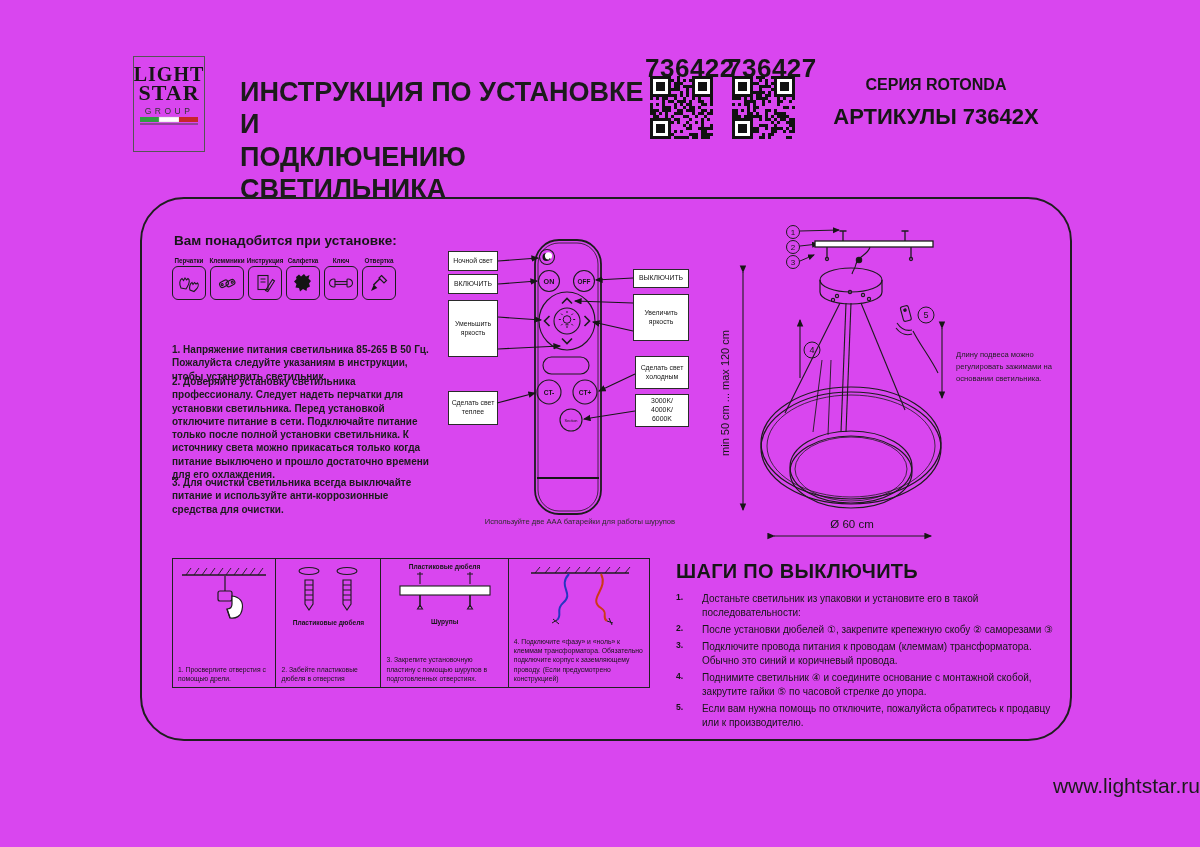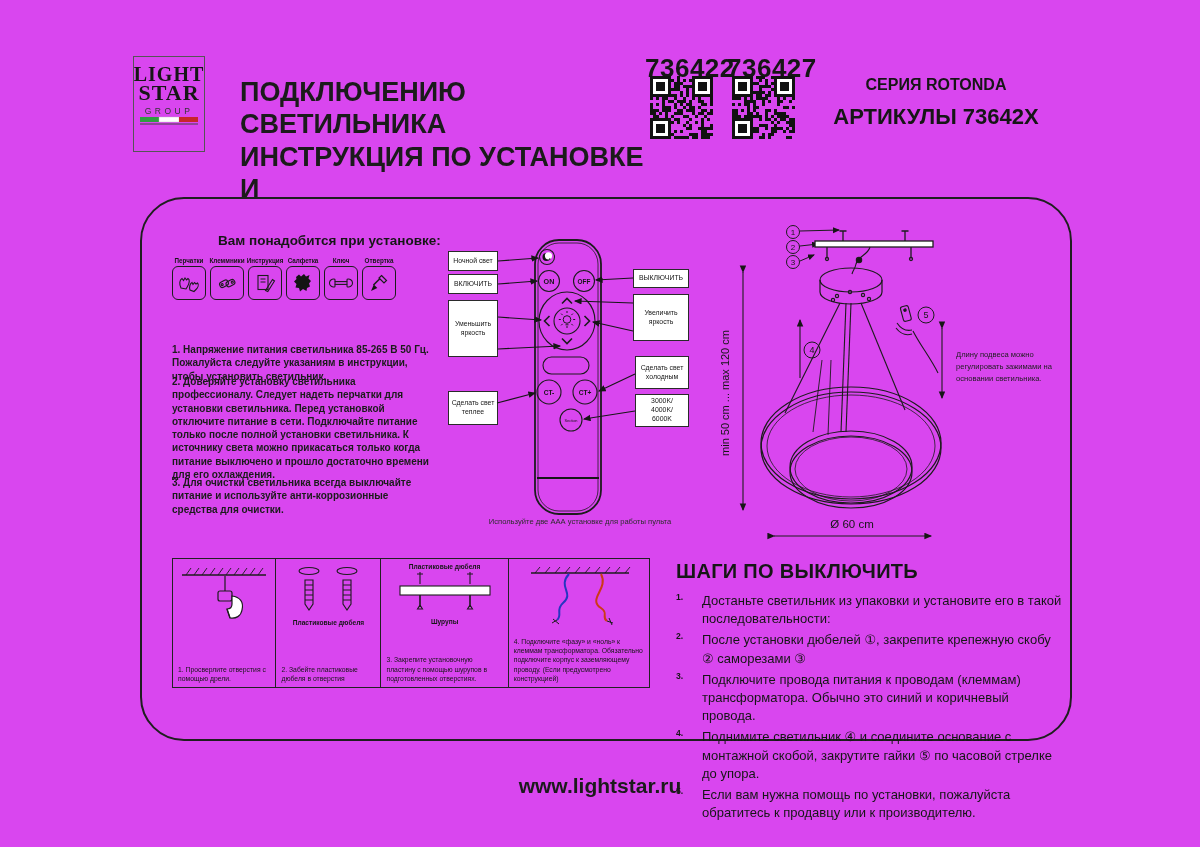--- a/index.html
+++ b/index.html
@@ -17,21 +17,21 @@
   .page-title{position:absolute;left:240px;top:76px;width:420px;font-size:27px;font-weight:bold;line-height:1.2;color:#1b1b1b;}
   .qr-num{position:absolute;top:53px;font-size:26px;font-weight:bold;letter-spacing:.5px;}
   .qr{position:absolute;top:76px;width:66px;height:66px;}
   .series{position:absolute;left:830px;top:76px;width:212px;text-align:center;font-size:16px;font-weight:bold;}
   .articles{position:absolute;left:815px;top:104px;width:242px;text-align:center;font-size:22px;font-weight:bold;}
 
   
   .main-panel{position:absolute;left:140px;top:197px;width:928px;height:540px;border:2.5px solid #1f1f1f;border-radius:44px;}
 
   
-  .tools-heading{position:absolute;left:174px;top:233px;font-size:13.5px;font-weight:bold;margin-left:44px;}
+  .tools-heading{position:absolute;left:174px;top:233px;font-size:13.5px;font-weight:bold;}
   .tools-row{position:absolute;left:172px;top:257px;display:flex;gap:4px;}
   .tool{width:34px;display:flex;flex-direction:column;align-items:center;}
   .tool-label{font-size:6.3px;font-weight:bold;margin-bottom:2px;white-space:nowrap;}
   .tool-box{width:32px;height:32px;border:1.6px solid #1c1c1c;border-radius:6px;display:flex;align-items:center;justify-content:center;}
 
   .warning{position:absolute;left:172px;width:264px;font-size:10px;font-weight:bold;line-height:1.33;color:#1b1b1b;}
 
   
   .callout{position:absolute;border:1.1px solid #2a2a2a;display:flex;flex-direction:column;align-items:center;justify-content:center;
            text-align:center;font-size:6.9px;line-height:1.3;padding:1px;box-sizing:border-box;background:#fff;}
@@ -44,23 +44,23 @@
   .ipanel{position:relative;box-sizing:border-box;padding:4px 5px;display:flex;flex-direction:column;align-items:center;}
   .ipanel + .ipanel{border-left:1.4px solid #222;}
   .ipanel-caption{font-size:6.8px;line-height:1.35;margin-top:auto;align-self:flex-start;}
   .ipanel-label{font-size:6.6px;font-weight:bold;text-align:center;}
 
   
   .steps{position:absolute;left:676px;top:560px;width:388px;}
   .steps-heading{font-size:20px;font-weight:bold;letter-spacing:.3px;margin-bottom:9px;}
   .step{display:flex;margin-bottom:3px;}
   .step-num{width:26px;flex:0 0 26px;font-size:8.6px;font-weight:bold;}
-  .step-text{font-size:13px;line-height:1.4;}
-
-  .footer-url{position:absolute;left:0;top:774px;width:1200px;text-align:center;font-size:21px;font-weight:bold;color:#1b1b1b;}
+  .step-text{font-size:10px;line-height:1.4;}
+
+  .footer-url{position:absolute;left:0;top:774px;width:1200px;text-align:right;font-size:21px;font-weight:normal;color:#1b1b1b;}
 
   svg{display:block;}
   .lineart{stroke:#1c1c1c;fill:none;}
 </style>
 </head>
 <body>
 
 <div class="page">
 
   <div class="logo-box">
@@ -69,22 +69,22 @@
     <div class="logo-l3">GROUP</div>
     <svg width="58" height="10" viewBox="0 0 58 10">
       <rect x="0" y="1" width="19" height="5" fill="#2f9e41"></rect>
       <rect x="19" y="1" width="20" height="5" fill="#ffffff" stroke="#bbb" stroke-width="0.4"></rect>
       <rect x="39" y="1" width="19" height="5" fill="#c8252c"></rect>
       <line x1="0" y1="8" x2="58" y2="8" stroke="#444" stroke-width="1"></line>
     </svg>
   </div>
 
   <div class="page-title">
+    <div>ИНСТРУКЦИЯ ПО УСТАНОВКЕ И</div>
     <div>ПОДКЛЮЧЕНИЮ СВЕТИЛЬНИКА</div>
-    <div>ИНСТРУКЦИЯ ПО УСТАНОВКЕ И</div>
   </div>
 
   <div class="qr-num" style="left:645px;width:76px;text-align:center;">736422</div>
   <div class="qr-num" style="left:727px;width:76px;text-align:center;">736427</div>
   <div class="qr" style="left:650px;" id="qr1">
       <svg width="63" height="63" xmlns="http://www.w3.org/2000/svg">
         <rect x="0" y="0" width="21" height="21" fill="#111"></rect>
         <rect x="3" y="3" width="15" height="15" fill="#fff"></rect>
         <rect x="6" y="6" width="9" height="9" fill="#111"></rect>
         <rect x="42" y="0" width="21" height="21" fill="#111"></rect>
@@ -501,21 +501,21 @@
   <div class="callout" style="left:448px;top:300px;width:50px;height:57px;">Уменьшить яркость</div>
   <div class="callout" style="left:448px;top:391px;width:50px;height:34px;">Сделать свет теплее</div>
   <div class="callout" style="left:633px;top:269px;width:56px;height:19px;">ВЫКЛЮЧИТЬ</div>
   <div class="callout" style="left:633px;top:294px;width:56px;height:47px;">Увеличить яркость</div>
   <div class="callout" style="left:635px;top:356px;width:54px;height:33px;">Сделать свет холодным</div>
   <div class="callout" style="left:635px;top:394px;width:54px;height:33px;">
     <div>3000K/</div>
     <div>4000K/</div>
     <div>6000K</div>
   </div>
-  <div class="battery-note">Используйте две ААА установке для работы пульта</div>
+  <div class="battery-note">Используйте две ААА батарейки для работы шурупов</div>
 
   <svg class="abs" style="left:0;top:0;pointer-events:none;" width="1200" height="847" viewBox="0 0 1200 847">
     <defs>
       <marker id="ah" markerWidth="8" markerHeight="8" refX="6" refY="3" orient="auto">
         <path d="M0,0 L7,3 L0,6 Z" fill="#161616"></path>
       </marker>
     </defs>
     <g stroke="#161616" stroke-width="1.1" fill="none">
       <line x1="498" y1="261" x2="538" y2="258" marker-end="url(#ah)"></line>
       <line x1="498" y1="284" x2="537" y2="281" marker-end="url(#ah)"></line>
@@ -691,19 +691,19 @@
     <div class="step">
       <div class="step-num">3.</div>
       <div class="step-text">Подключите провода питания к проводам (клеммам) трансформатора. Обычно это синий и коричневый провода.</div>
     </div>
     <div class="step">
       <div class="step-num">4.</div>
       <div class="step-text">Поднимите светильник ④ и соедините основание с монтажной скобой, закрутите гайки ⑤ по часовой стрелке до упора.</div>
     </div>
     <div class="step">
       <div class="step-num">5.</div>
-      <div class="step-text">Если вам нужна помощь по установки, пожалуйста обратитесь к продавцу или к производителю.</div>
+      <div class="step-text">Если вам нужна помощь по отключите, пожалуйста обратитесь к продавцу или к производителю.</div>
     </div>
   </div>
 
   <div class="footer-url">www.lightstar.ru</div>
 
 </div>
 
 </body></html>

